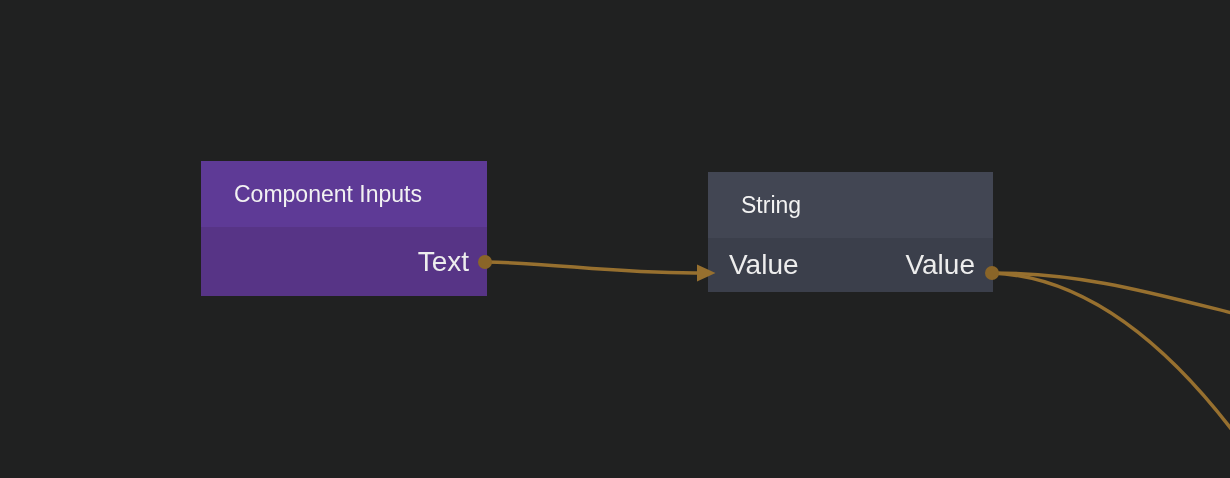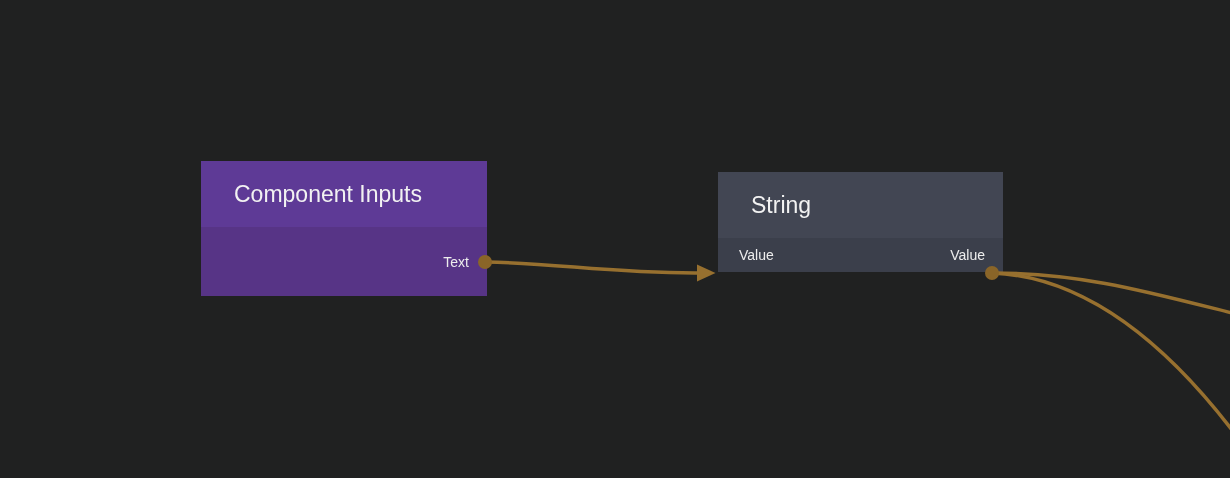--- a/index.html
+++ b/index.html
@@ -24,21 +24,21 @@
     font-family: "Liberation Sans", sans-serif;
   }
   .node {
     position: absolute;
     display: flex;
     flex-direction: column;
     z-index: 1;
     color: var(--title-text);
   }
   .node1 { left: 201px; top: 161px; width: 286px; height: 135px; }
-  .node2 { left: 708px; top: 172px; width: 285px; height: 100px; margin-left: 10px; }
+  .node2 { left: 708px; top: 172px; width: 285px; height: 120px; }
   .node-header {
     display: flex;
     align-items: center;
     padding: 0 33px;
     font-size: 23px;
     height: 66px;
     flex: 0 0 66px;
   }
   .node1 .node-header { background: var(--node1-header); }
   .node2 .node-header { background: var(--node2-header); }
@@ -48,21 +48,21 @@
     align-items: stretch;
   }
   .node1 .node-body { background: var(--node1-body); }
   .node2 .node-body { background: var(--node2-body); }
   .port-row {
     flex: 1;
     display: flex;
     align-items: center;
     justify-content: space-between;
     padding: 0 18px 0 21px;
-    font-size: 14px;
+    font-size: 28px;
     color: var(--label-text);
   }
   .port-row.out-only { justify-content: flex-end; }
   .wire-layer {
     position: absolute;
     left: 0;
     top: 0;
     z-index: 2;
     pointer-events: none;
   }

